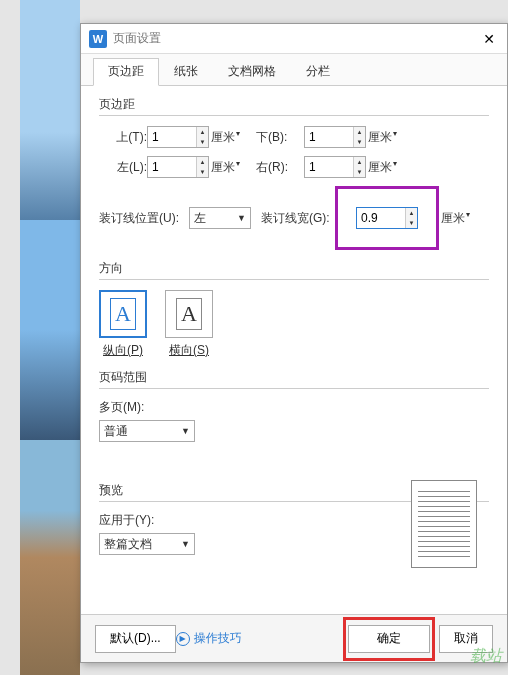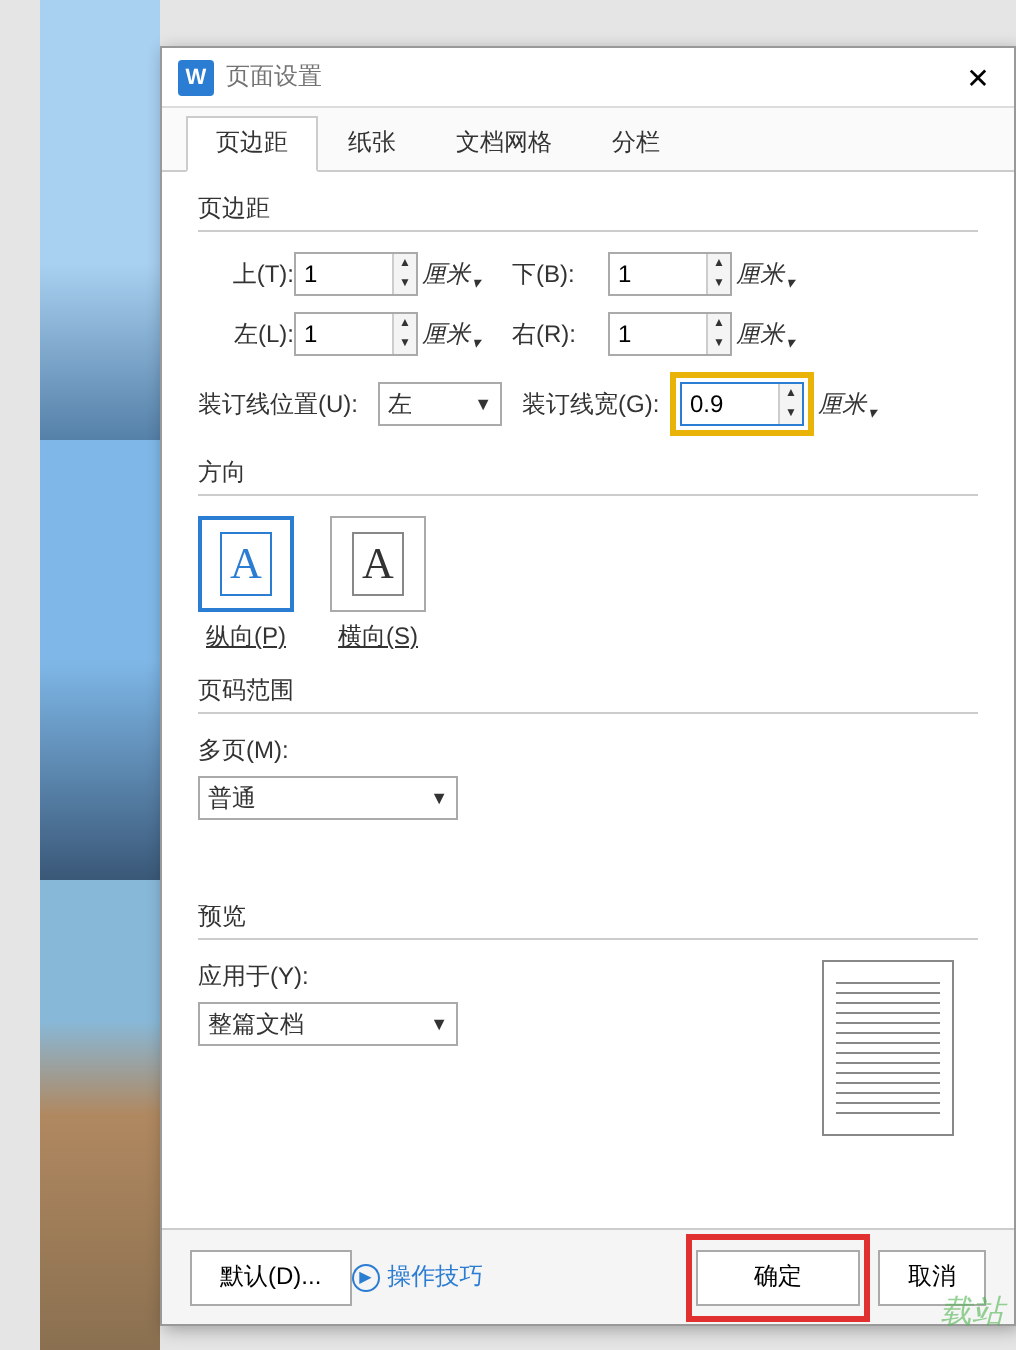--- a/index.html
+++ b/index.html
@@ -22,28 +22,28 @@
   .legend { font-size: 12px; color: #333; border-bottom: 1px solid #ccc; padding-bottom: 2px; margin-bottom: 10px; }
   .row { display: flex; align-items: center; margin-bottom: 8px; }
   .col { display: flex; align-items: center; }
   .lbl { width: 48px; font-size: 12px; text-align: right; }
   .lbl2 { width: 48px; font-size: 12px; }
   .lblwide { width: 90px; font-size: 12px; }
   .spinbox { display: flex; width: 62px; height: 22px; border: 1px solid #aaa; background: #fff; }
   .spinbox input { border: none; width: 48px; padding: 0 4px; font-size: 12px; outline: none; }
   .spins { width: 14px; display: flex; flex-direction: column; border-left: 1px solid #ccc; }
   .spins div { flex: 1; font-size: 6px; display: flex; align-items: center; justify-content: center; background: #f4f4f4; cursor: pointer; }
-  .unit { font-size: 12px; margin-left: 2px; display: flex; align-items: flex-end; font-style: italic; }
+  .unit { font-size: 12px; margin-left: 2px; display: flex; align-items: flex-start; }
   .unit-arrow { font-size: 8px; margin-left: 1px; }
   .gap { width: 16px; }
   .gap2 { width: 10px; }
   .combo { display: flex; width: 62px; height: 22px; border: 1px solid #aaa; background: #fff; align-items: center; padding: 0 4px; justify-content: space-between; cursor: pointer; }
-  .combo.wide { width: 130px; }
+  .combo.wide { width: 96px; }
   .combo-arrow { font-size: 9px; }
-  .redbox { border: 3px solid #eab308; padding: 2px; }
+  .redbox { border: 3px solid #a21caf; padding: 18px; }
   .orient-row { display: flex; gap: 18px; }
   .orient-item { text-align: center; cursor: pointer; }
   .orient-box { width: 48px; height: 48px; border: 1px solid #aaa; display: flex; align-items: center; justify-content: center; background: #fff; margin-bottom: 4px; }
   .orient-box.sel { border: 2px solid #2b7cd3; }
   .orient-a { font-size: 22px; font-family: serif; border: 1px solid #888; padding: 2px 4px; }
   .orient-a.land { transform: none; }
   .orient-lbl { font-size: 12px; text-decoration: underline; }
   .preview-box { width: 66px; height: 88px; border: 1px solid #888; background: #fff; position: absolute; right: 30px; top: 456px; }
   .preview-box::before { content: ''; position: absolute; left: 6px; top: 6px; right: 6px; bottom: 6px; background: repeating-linear-gradient(#fff, #fff 4px, #888 4px, #888 5px); }
   .footer { position: absolute; left: 0; right: 0; bottom: 0; height: 48px; border-top: 1px solid #ccc; background: #f5f5f5; display: flex; align-items: center; padding: 0 14px; }

